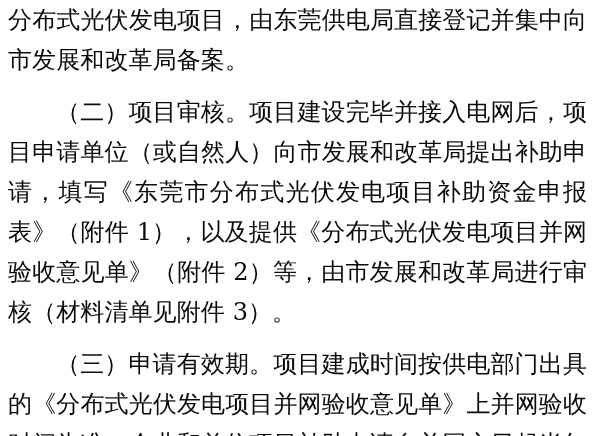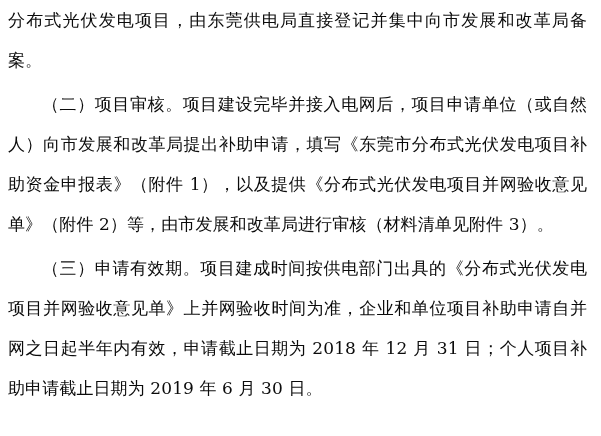--- a/index.html
+++ b/index.html
@@ -20,34 +20,34 @@
     height: 436px;
     box-sizing: border-box;
     padding: 0px 14px 0 8px;
   }
   .doc-body {
     margin-top: 0px;
   }
   p.para {
     margin: 0;
     padding: 0;
-    font-size: 17px;
+    font-size: 24px;
     line-height: 40px;
     text-align: justify;
     text-justify: inter-ideograph;
     letter-spacing: 0.1px;
     word-break: break-all;
     color: #0b0b0b;
   }
   p.para.indent {
     text-indent: 2em;
   }
   
   p.para + p.para {
-    margin-top: 4px;
+    margin-top: 12px;
   }
 </style>
 </head>
 <body>
 
 <div class="page">
   <div class="doc-body">
 
     <p class="para">分布式光伏发电项目，由东莞供电局直接登记并集中向市发展和改革局备案。</p>
 

